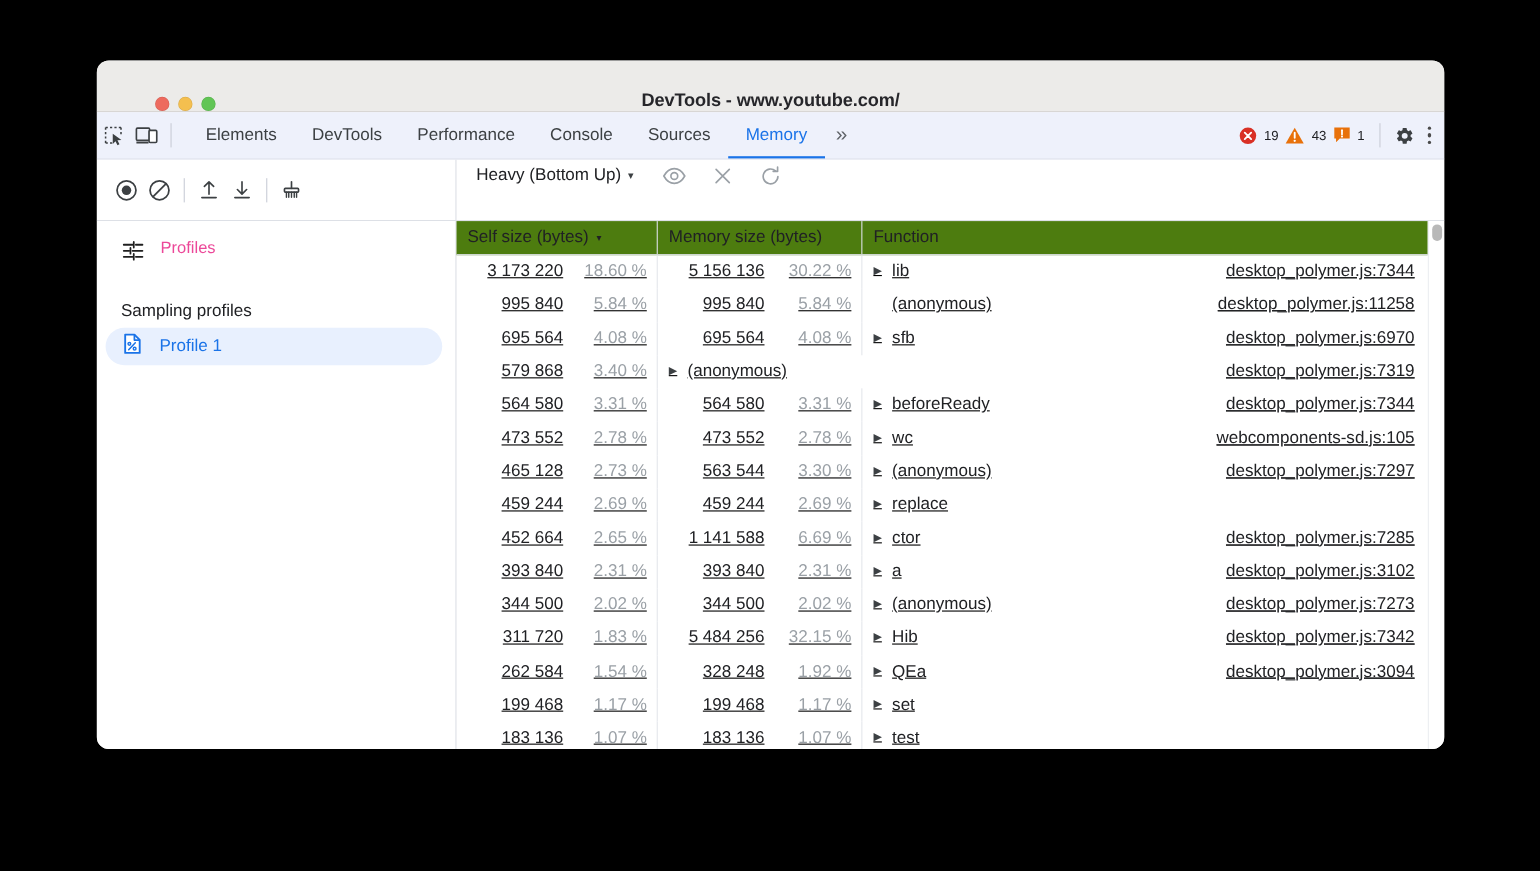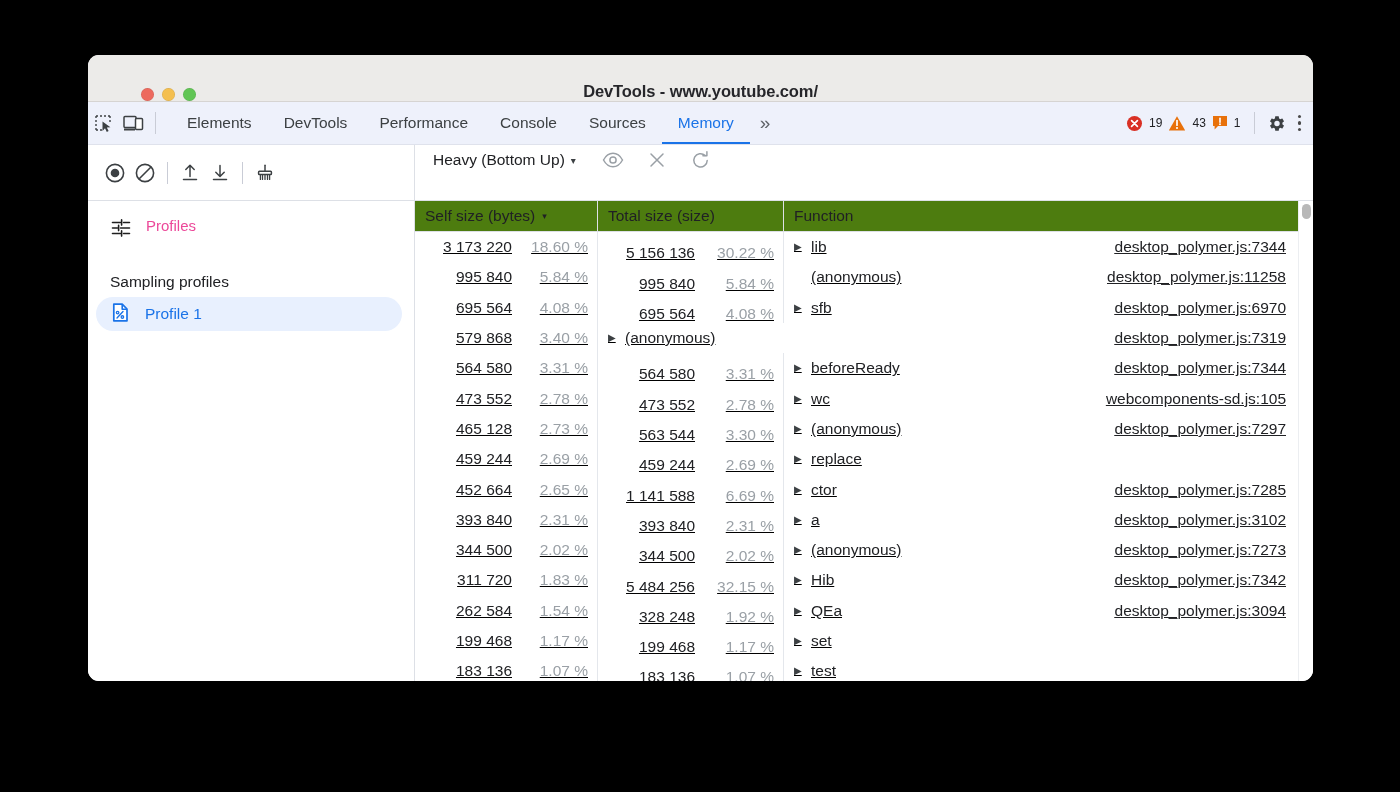--- a/index.html
+++ b/index.html
@@ -115,21 +115,21 @@
            border-right: 1px solid #dde0e6; padding-left: 10px; }
   .hcell.c1 { width: 183px; flex: none; }
   .hcell.c2 { width: 186px; flex: none; }
   .hcell.c3 { flex: 1; border-right: none; }
   .sortcaret { font-size: 9px; margin-left: 7px; color: #202124; }
 
   .rows { flex: 1; overflow: hidden; }
   .row { display: flex; height: 30.3px; align-items: center; font-size: 15.5px; text-decoration: underline; }
   .cell-num { width: 183px; flex: none; display: flex; align-items: center;
               border-right: 1px solid #e4e7ec; height: 100%; }
-  .cell-num.c2 { width: 186px; align-items: flex-end; }
+  .cell-num.c2 { width: 186px; }
   .val { width: 103px; text-align: right; color: #202124; padding-right: 6px;
          font-variant-numeric: tabular-nums; }
   .pct { flex: 1; text-align: right; color: #9aa0a6; padding-right: 9px;
          font-variant-numeric: tabular-nums; }
   .cell-fn { flex: 1; display: flex; align-items: center; min-width: 0;
              padding-right: 12px; height: 100%; }
   .tri { width: 17px; flex: none; margin-left: 10px; font-size: 10px;
          color: #3c4043; line-height: 1; }
   .fname { color: #202124; white-space: nowrap; }
   .link { margin-left: auto; color: #202124; text-decoration: underline;
@@ -326,21 +326,21 @@
         </div>
       </div>
 
       <div class="grid">
         <div class="grid-head">
           <div class="hcell c1">
             <span>Self size (bytes)</span>
             <span class="sortcaret">▾</span>
           </div>
           <div class="hcell c2">
-            <span>Total size (size)</span>
+            <span>Memory size (bytes)</span>
           </div>
           <div class="hcell c3">
             <span>Function</span>
           </div>
         </div>
         <div class="rows" id="rows">
             <div class="row">
               <div class="cell-num">
                 <span class="val">3 173 220</span>
                 <span class="pct">18.60 %</span>

